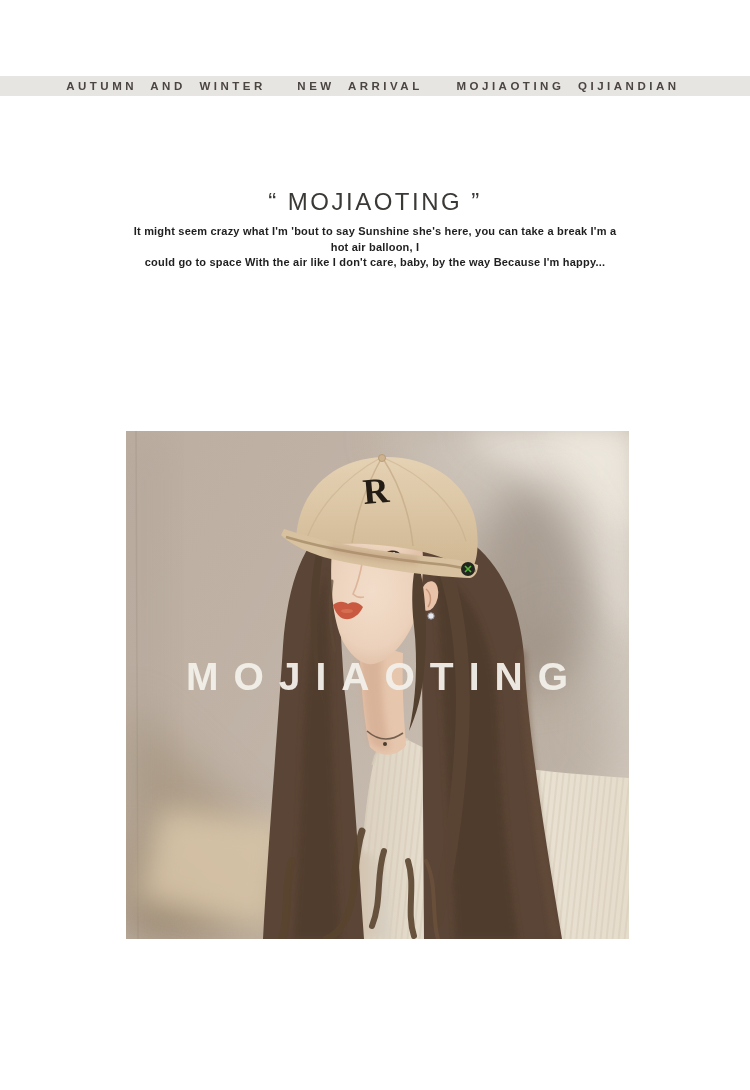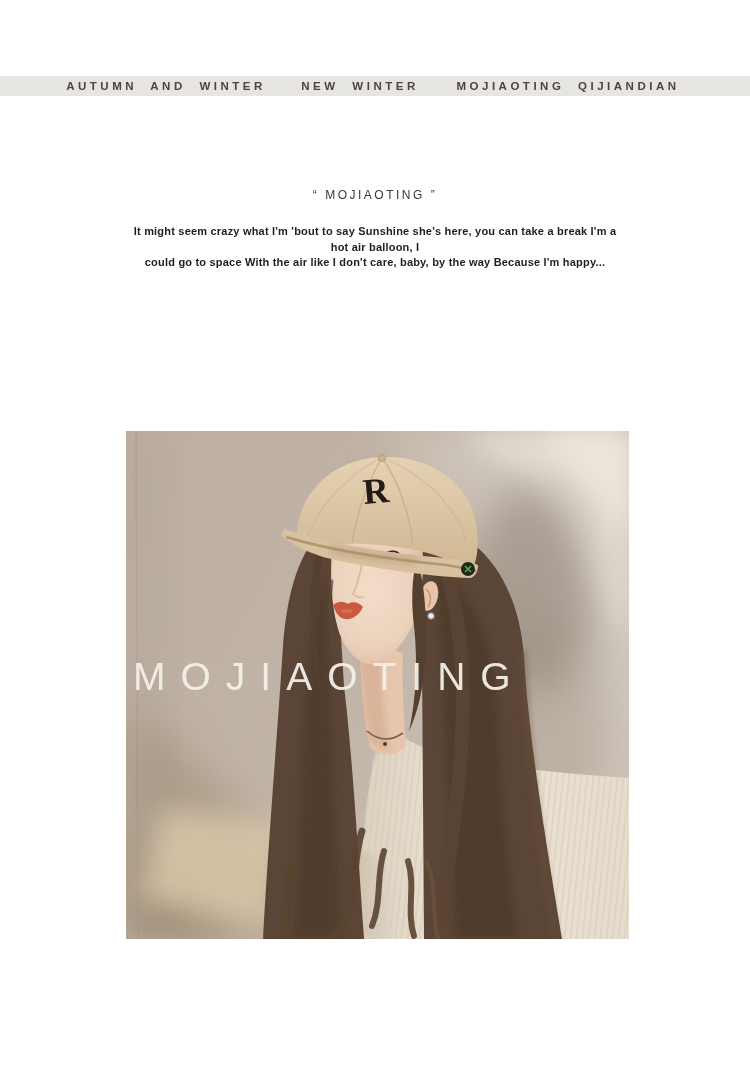--- a/index.html
+++ b/index.html
@@ -19,52 +19,52 @@
     font-size:11.5px;font-weight:bold;color:var(--banner-ink,#4b4542);
     letter-spacing:3.5px;word-spacing:7px;
   }
   .bar-item.pos-1{left:166px;}
   .bar-item.pos-2{left:360px;}
   .bar-item.pos-3{left:568px;text-align:center;}
   
   .title{
     position:absolute;top:180px;left:0;width:100%;
     margin:0;text-align:center;
-    font-size:12px;font-weight:normal;letter-spacing:2.5px;
+    font-size:24px;font-weight:normal;letter-spacing:2.5px;
     color:var(--ink,#3b3936);
   }
   .lyrics{
     position:absolute;top:216px;left:0;width:100%;
     margin:0;text-align:center;
     font-size:11px;line-height:15.5px;font-weight:600;
     letter-spacing:.2px;color:#1f1f1f;
   }
   
   .photo{
     position:absolute;left:126px;top:423px;width:503px;height:508px;
     overflow:hidden;
   }
   .photo svg{display:block;}
   .overlay-text{
     position:absolute;top:224px;left:0;width:100%;
-    text-align:left;line-height:44px;
-    font-size:39px;font-weight:normal;letter-spacing:15px;
+    text-align:center;line-height:44px;
+    font-size:39px;font-weight:bold;letter-spacing:15px;
     color:var(--overlay-ink,#f3f0ea);opacity:.95;
     transform:translateX(7px);
     white-space:nowrap;
   }
 </style>
 </head>
 <body>
 
 <div class="page">
 
   <div class="topbar">
     <span class="bar-item pos-1">AUTUMN AND WINTER</span>
-    <span class="bar-item pos-2">NEW WINTER</span>
+    <span class="bar-item pos-2">NEW ARRIVAL</span>
     <span class="bar-item pos-3">MOJIAOTING QIJIANDIAN</span>
   </div>
 
   <h1 class="title">“ MOJIAOTING ”</h1>
 
   <p class="lyrics">
     <span>It might seem crazy what I'm 'bout to say Sunshine she's here, you can take a break I'm a</span><br>
     <span>hot air balloon, I</span><br>
     <span>could go to space With the air like I don't care, baby, by the way Because I'm happy...</span>
   </p>

